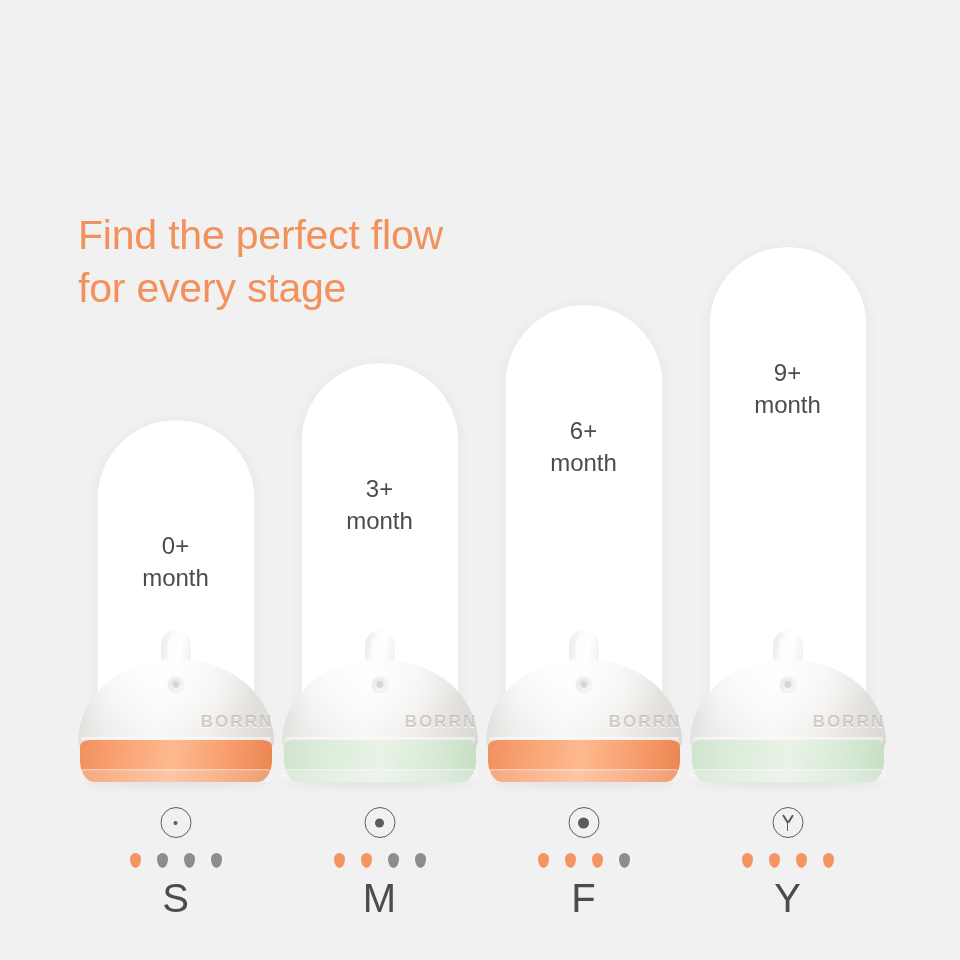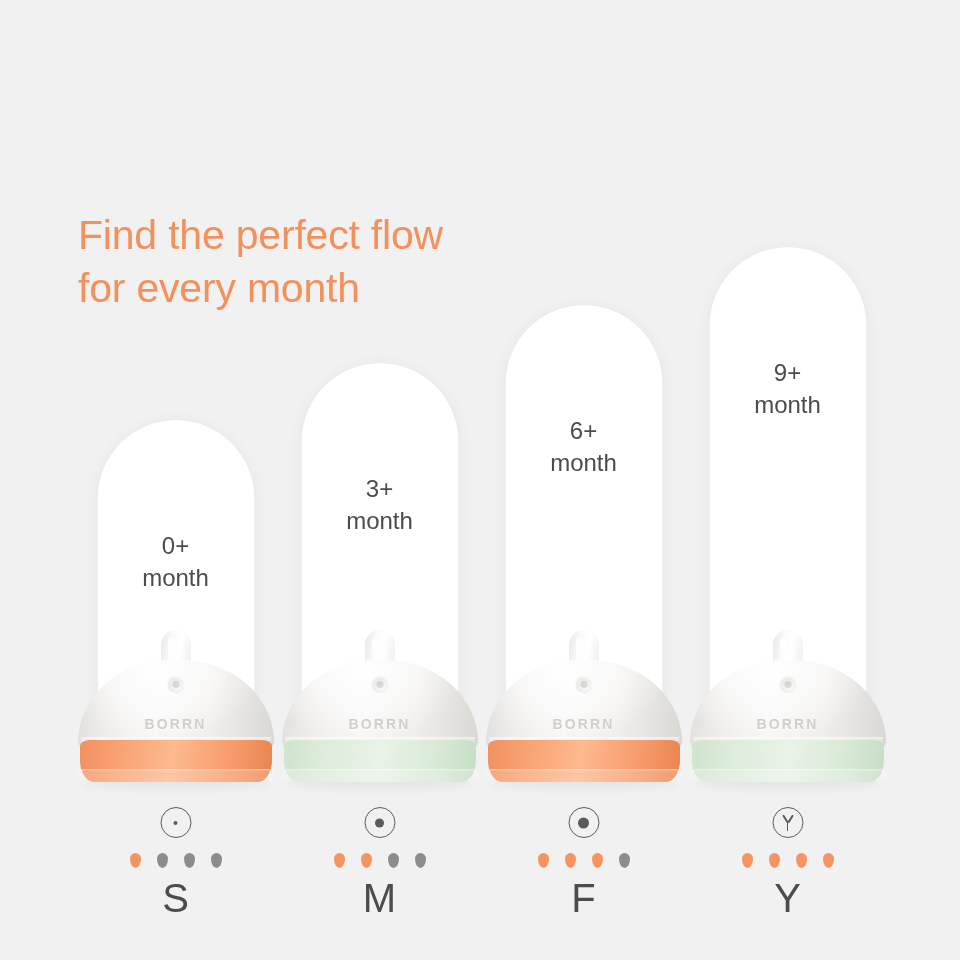--- a/index.html
+++ b/index.html
@@ -136,22 +136,22 @@
     width:7px; height:7px;
     border-radius:50%;
     background:rgba(0,0,0,0.10);
   }
 
   
   .dome-brand {
     position:absolute;
     left:0; right:0;
     bottom:16px;
-    text-align:center;
-    font-size:14px;
+    text-align:right;
+    font-size:17px;
     letter-spacing:2.1px;
     font-weight:700;
     color:rgba(150,140,136,0.42);
     text-shadow:0 1px 0 rgba(255,255,255,0.85);
   }
 
   
   .base {
     position:absolute;
     left:2px; right:2px;
@@ -253,21 +253,21 @@
     color:#4c4c4c;
     font-weight:400;
   }
 </style>
 </head>
 <body>
 
 <div id="stage">
 
   <div class="headline">Find the perfect flow
-for every month</div>
+for every stage</div>
 
   <div class="col col-0">
     <div class="card" style="height:325px; bottom:215px;">
       <div class="card-label" style="top:110px;">0+
 month</div>
     </div>
     <div class="nipple-shadow"></div>
     <div class="nipple">
       <div class="teat-neck"></div>
       <div class="teat-shoulder"></div>

